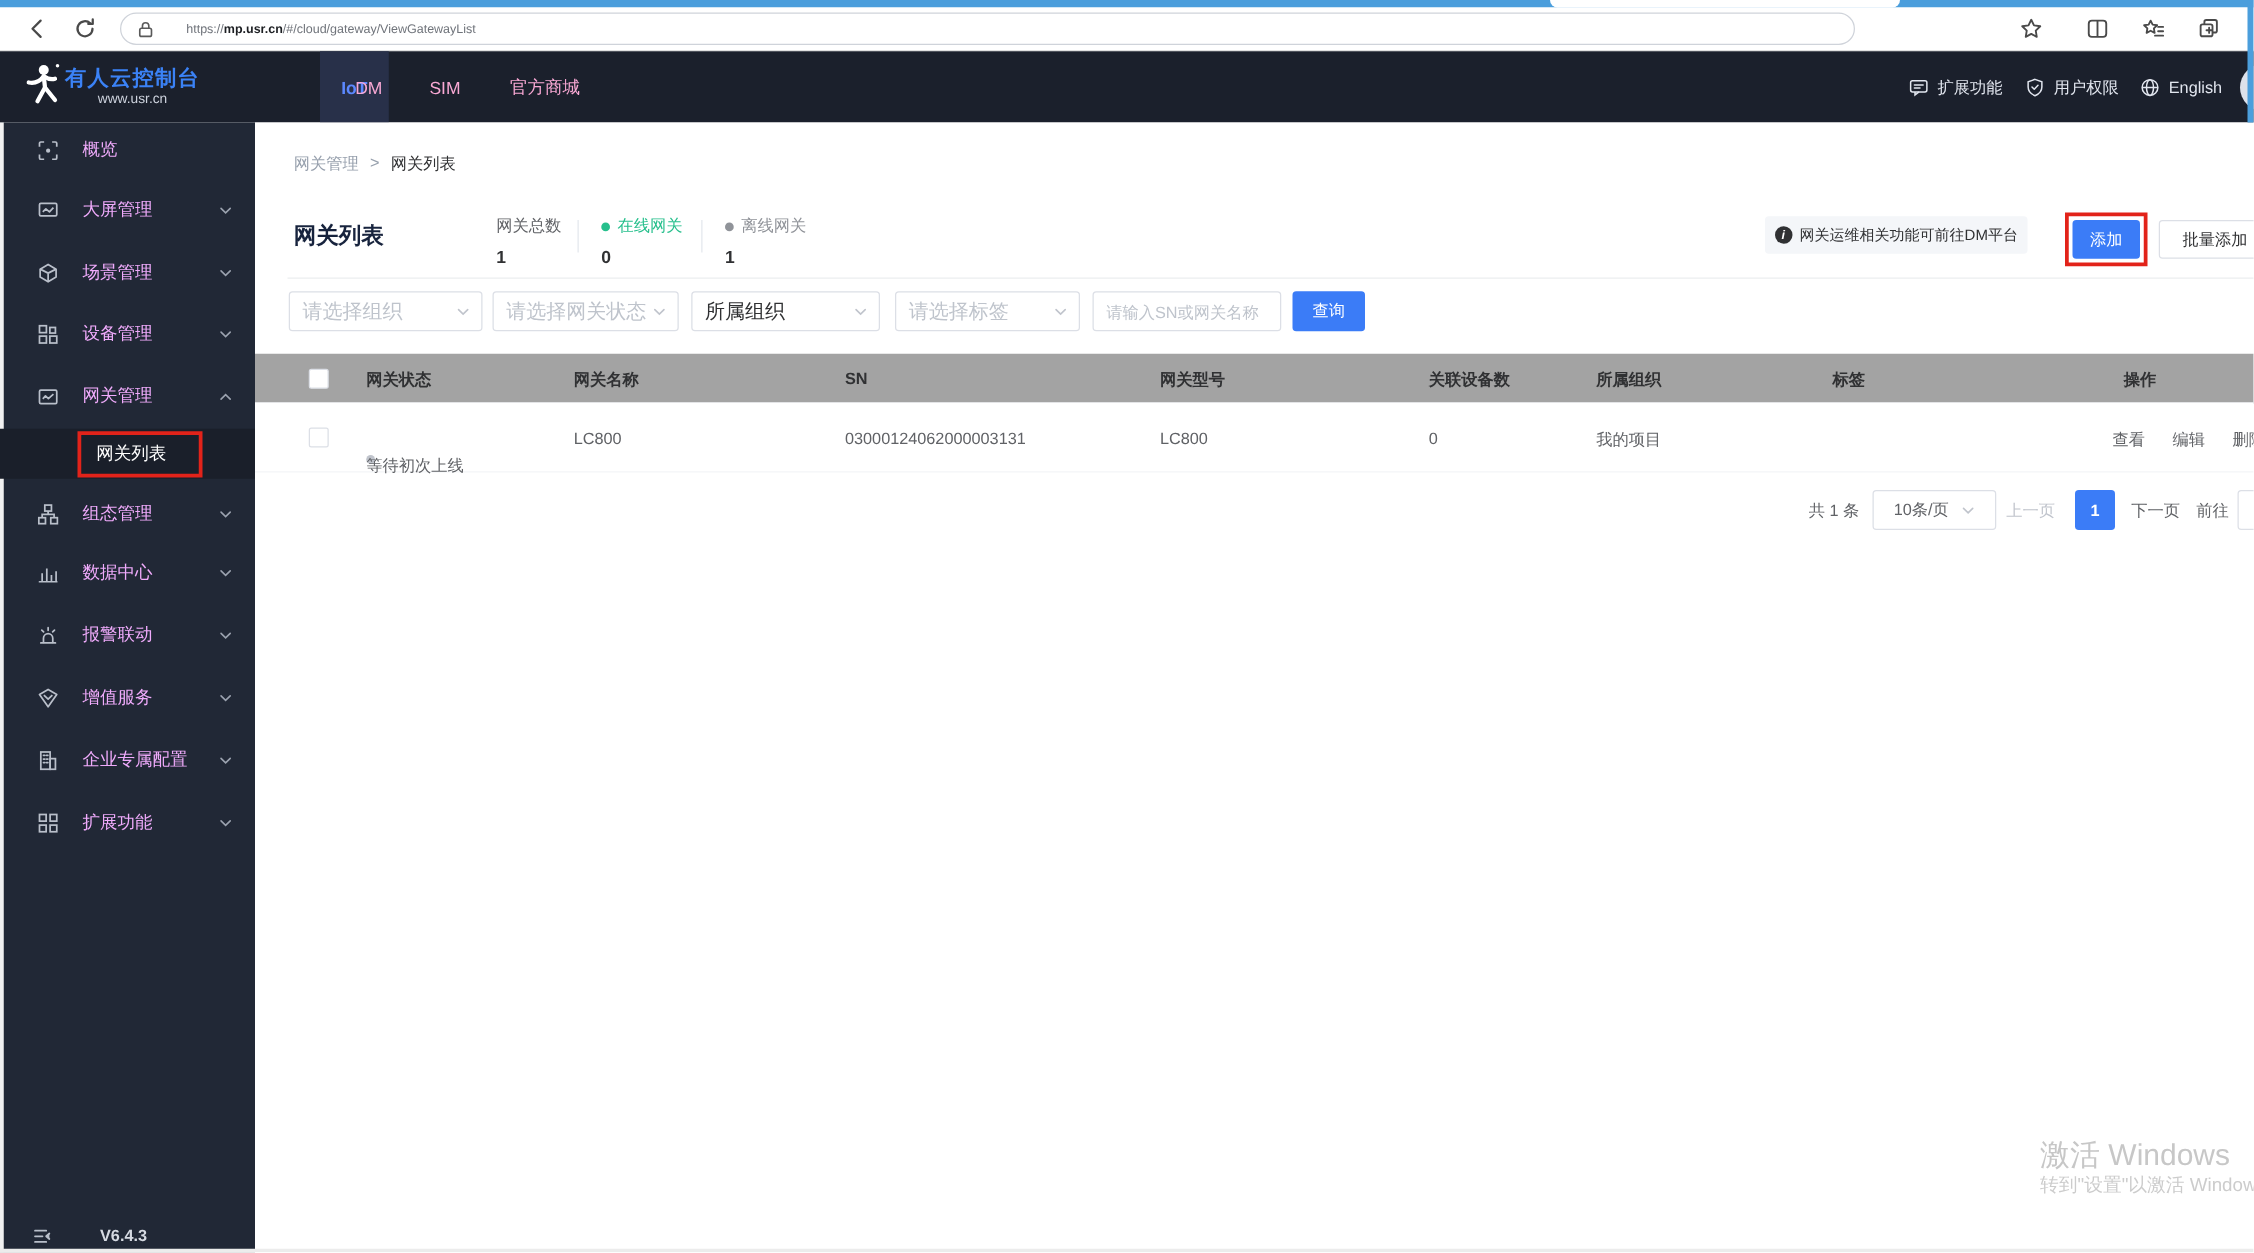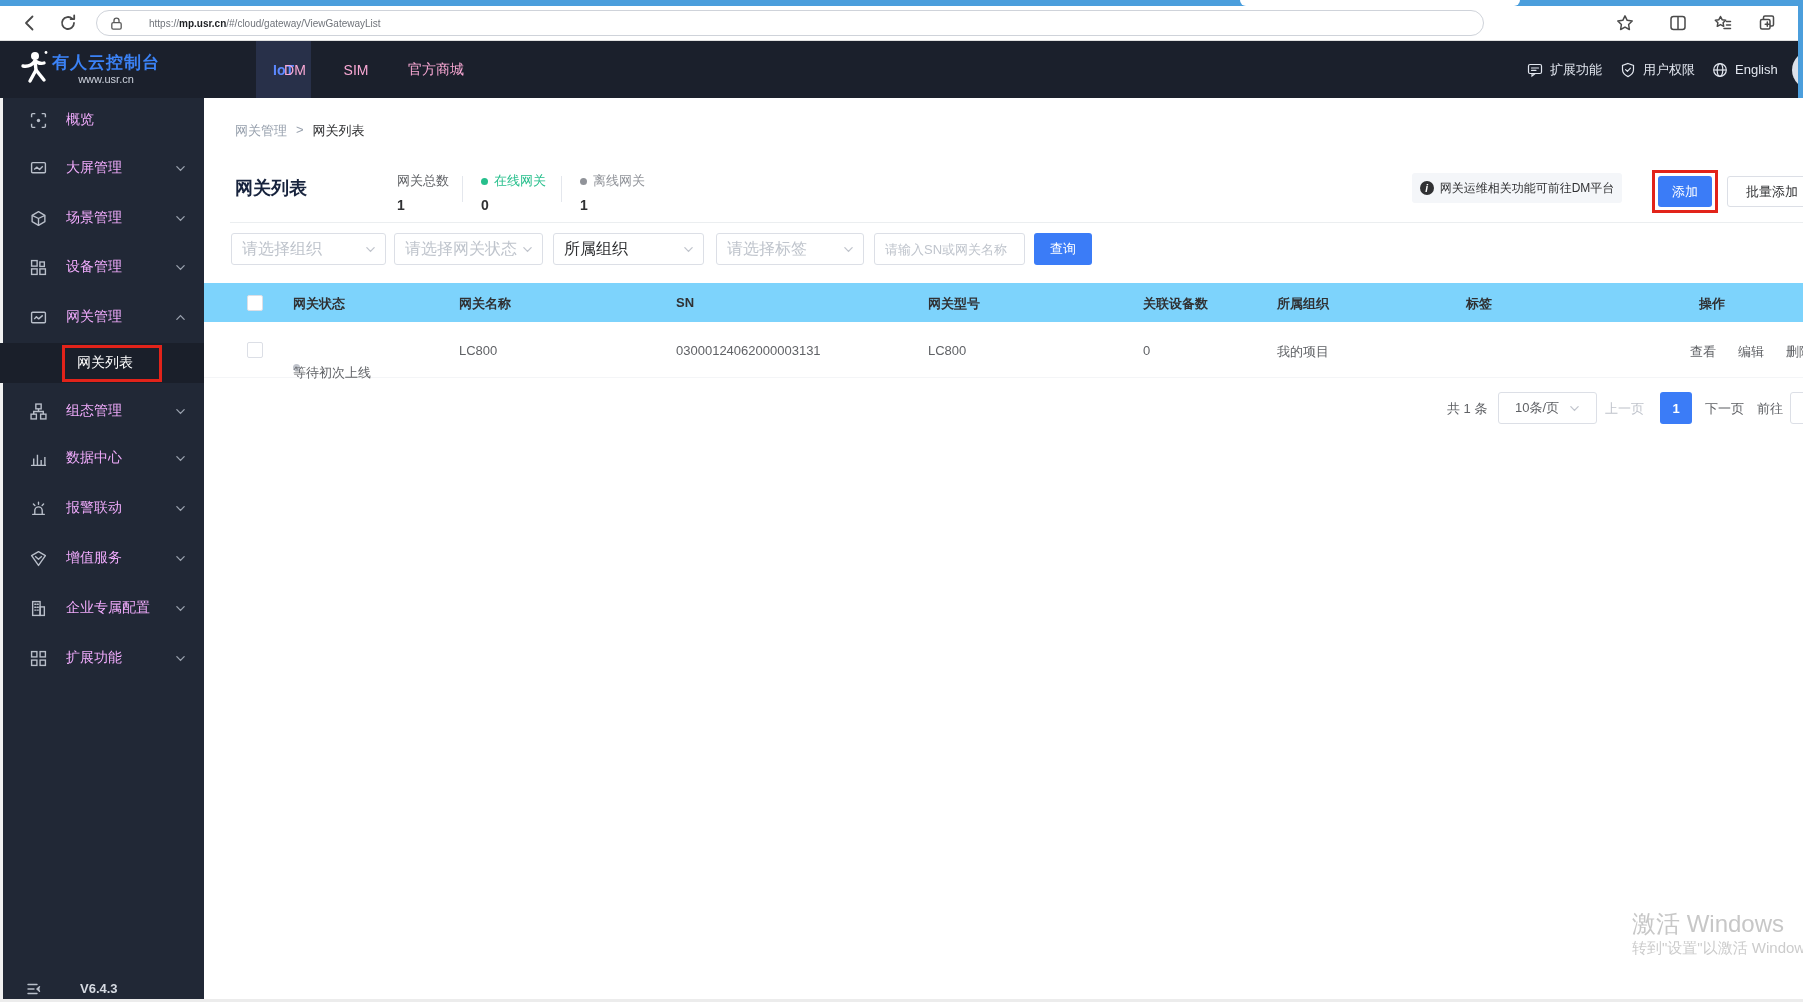--- a/index.html
+++ b/index.html
@@ -64,21 +64,21 @@
   
   .fsel{position:absolute;top:135px;height:32px;border:1px solid #dcdfe6;border-radius:3px;background:#fff;box-sizing:border-box;
         display:flex;align-items:center;padding:0 10px;font-size:16px;color:#bfc4cc;cursor:pointer;}
   .fsel .val{color:#303133;}
   .fsel .chev{position:absolute;right:9px;width:11px;height:11px;color:#c0c4cc;}
   .finput{position:absolute;top:135px;left:670px;width:151px;height:32px;border:1px solid #dcdfe6;border-radius:3px;
           box-sizing:border-box;padding:0 10px;font-size:13px;color:#303133;font-family:inherit;outline:none;}
   .finput::placeholder{color:#bfc4cc;}
   .btn-search{position:absolute;left:830px;top:135px;width:58px;height:32px;}
   
-  .thead{position:absolute;left:0;right:0;top:185px;height:39px;background:#7dd3fc;border-bottom:1px solid #ebeef5;}
+  .thead{position:absolute;left:0;right:0;top:185px;height:39px;background:#a3a3a3;border-bottom:1px solid #ebeef5;}
   .thead span{position:absolute;top:12px;font-size:13px;font-weight:700;color:#303133;white-space:nowrap;}
   .trow{position:absolute;left:0;right:0;top:224px;height:55px;background:#fff;border-bottom:1px solid #f4f5f7;}
   .trow span{position:absolute;top:21px;font-size:13px;color:#606266;white-space:nowrap;}
   .cbx{position:absolute;left:43px;width:14px;height:14px;border:1px solid #dcdfe6;border-radius:2px;background:#fff;cursor:pointer;}
   .status{display:flex;align-items:center;gap:6px;color:#909399;}
   .alink{color:#3b7cf7;cursor:pointer;}
   
   .pag{position:absolute;top:292px;font-size:13px;color:#606266;}
   .pag-total{left:1243px;top:302px;}
   .pag-size{left:1294px;top:294px;width:99px;height:32px;border:1px solid #dcdfe6;border-radius:3px;box-sizing:border-box;

